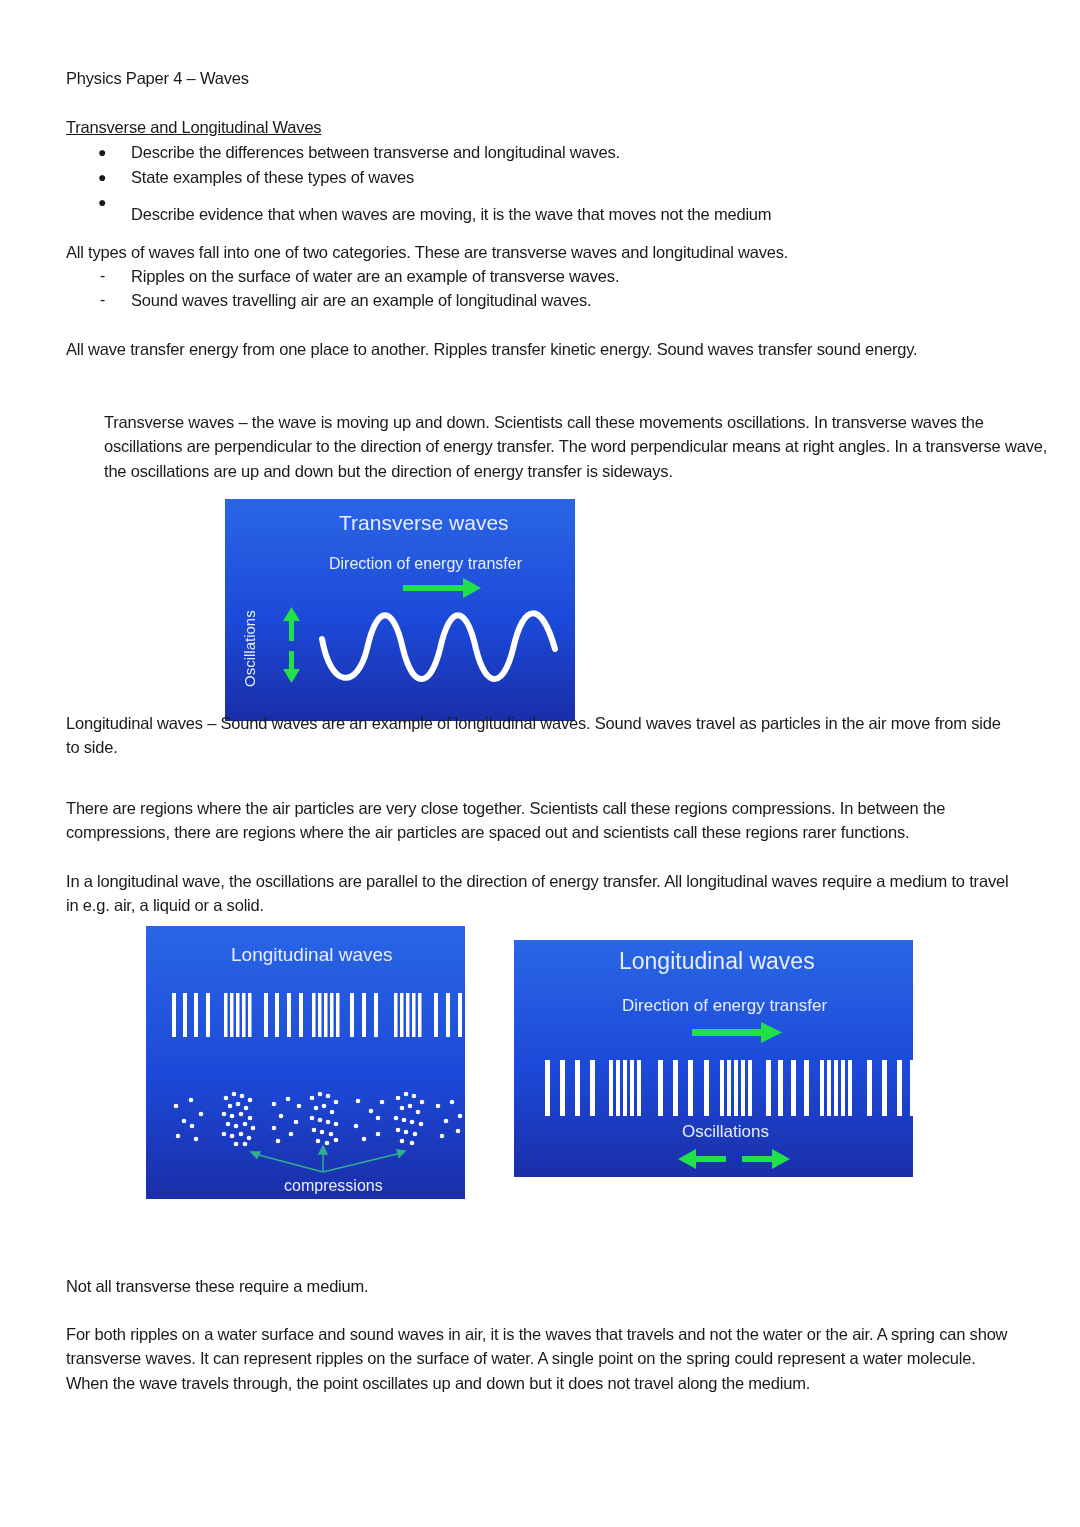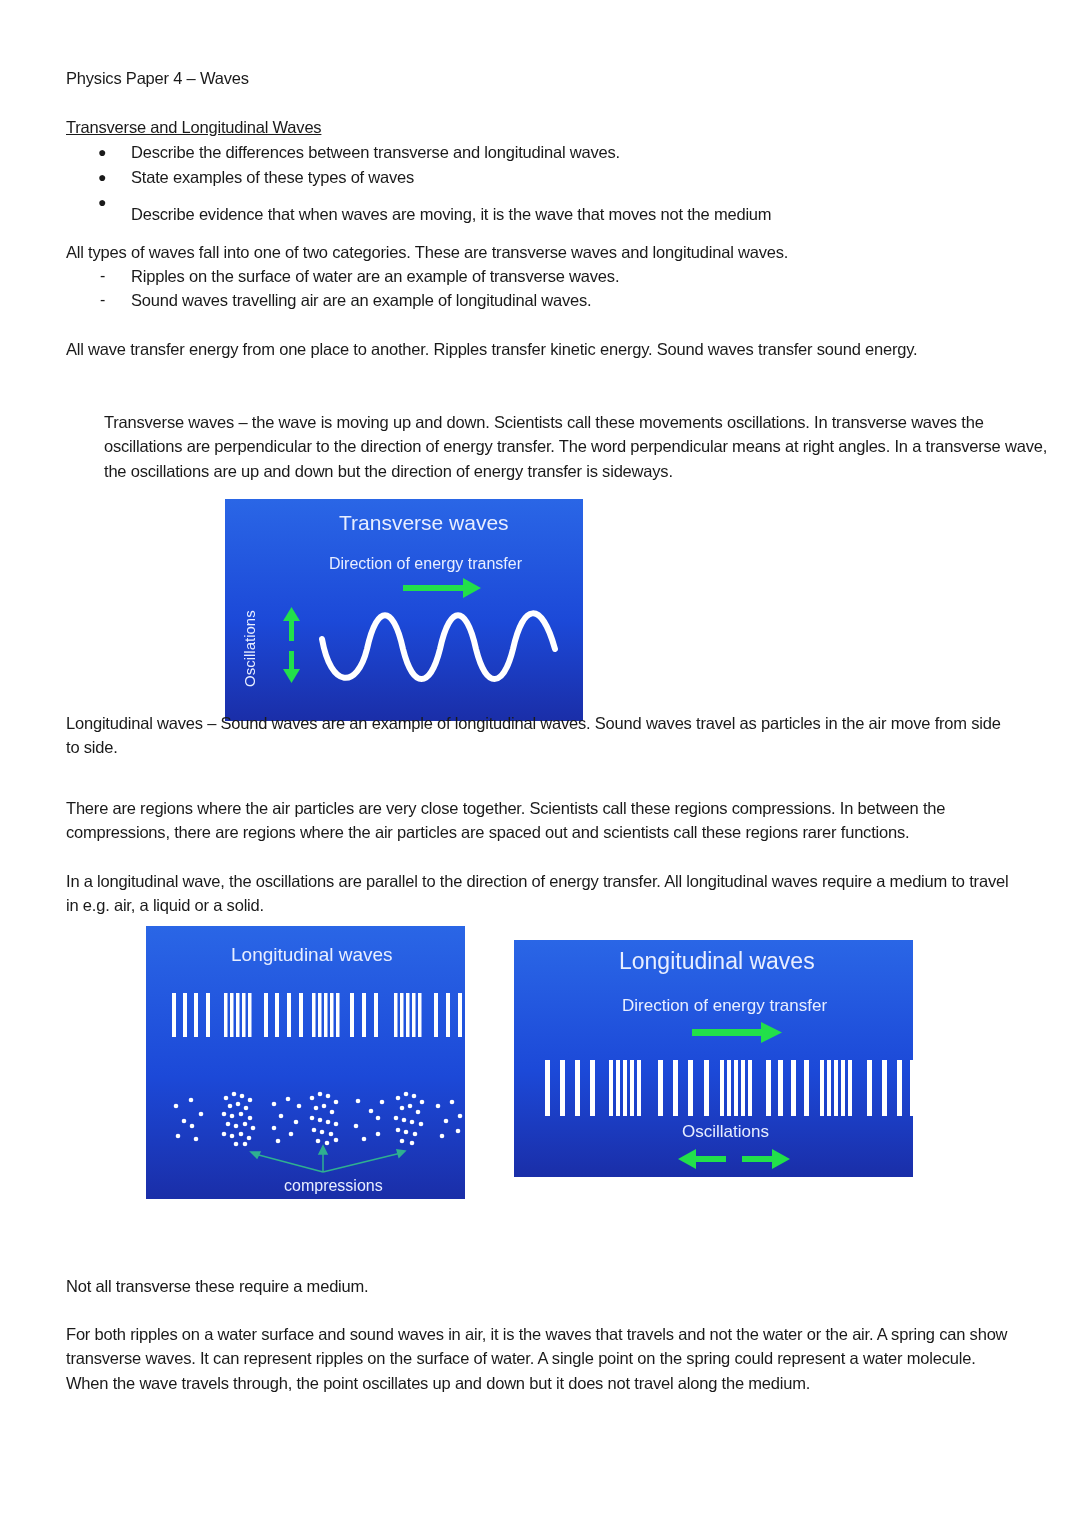--- a/index.html
+++ b/index.html
@@ -33,21 +33,21 @@
 <div>
   <span class="dash" style="top:264px;">-</span>
   <div class="li" style="top:264px;">Ripples on the surface of water are an example of transverse waves.</div>
   <span class="dash" style="top:288px;">-</span>
   <div class="li" style="top:288px;">Sound waves travelling air are an example of longitudinal waves.</div>
 </div>
 
 <div class="t" style="top:337px;">All wave transfer energy from one place to another. Ripples transfer kinetic energy. Sound waves transfer sound energy.</div>
 <div class="t" style="top:410px;margin-left:38px;">Transverse waves – the wave is moving up and down. Scientists call these movements oscillations. In transverse waves the oscillations are perpendicular to the direction of energy transfer. The word perpendicular means at right angles. In a transverse wave, the oscillations are up and down but the direction of energy transfer is sideways.</div>
 
-<div class="panel" style="left:225px;top:499px;width:350px;height:222px;padding-left:8px;">
+<div class="panel" style="left:225px;top:499px;width:350px;height:222px;">
   <div class="ptxt" style="left:114px;top:12px;font-size:21px;">Transverse waves</div>
   <div class="ptxt" style="left:104px;top:56px;font-size:16px;">Direction of energy transfer</div>
   <div class="ptxt" style="left:16px;top:188px;font-size:15px;transform:rotate(-90deg);transform-origin:0 0;">Oscillations</div>
   <svg width="350" height="222" viewBox="0 0 350 222">
     <g>
       <rect x="178" y="86" width="62" height="6" fill="#22e04a"></rect>
       <polygon points="238,79 256,89 238,99" fill="#22e04a"></polygon>
     </g>
     <g>
       <rect x="64" y="120" width="5" height="22" fill="#22e04a"></rect>

